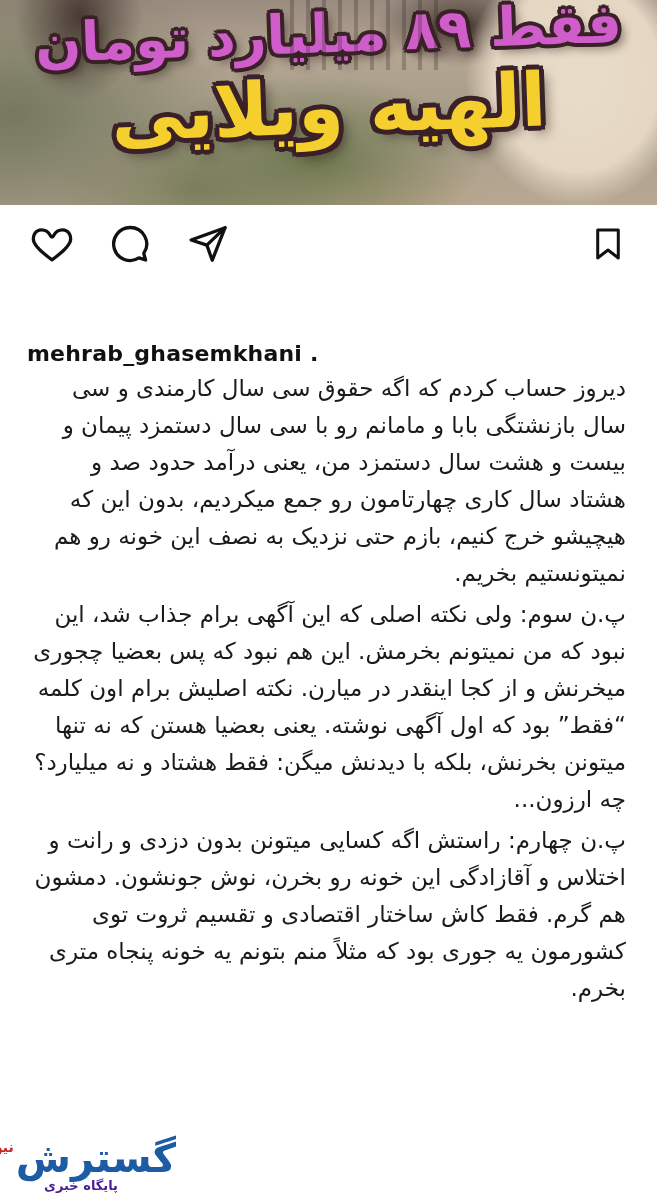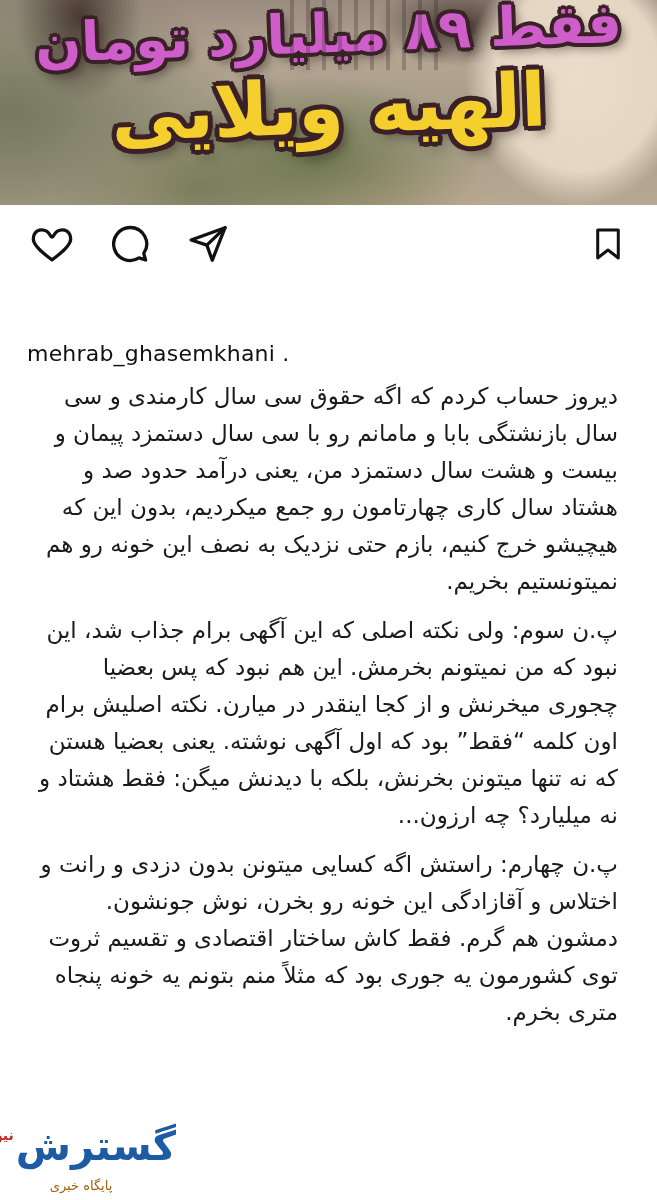--- a/index.html
+++ b/index.html
@@ -52,45 +52,45 @@
     padding:16px 30px 0 30px;height:46px;
   }
   .actions svg{display:block;}
   .act-btn{margin-right:34px;cursor:pointer;background:none;border:none;padding:0;}
   .act-spacer{flex:1;}
   .act-btn.bookmark{margin-right:0;}
 
   
   .caption-block{margin-top:74px;padding:0 27px;}
   .username{
-    font-size:22px;font-weight:400;color:#111;direction:ltr;text-align:left;
+    font-size:22px;font-weight:700;color:#111;direction:ltr;text-align:left;
     margin-bottom:4px;letter-spacing:.2px;
   }
   .caption-text{
     direction:rtl;text-align:right;color:#1b1b1b;
     font-size:23px;line-height:37px;
   }
-  .caption-text p{margin:12px;}
+  .caption-text p{margin:4px;}
 
   
   .watermark{
     position:absolute;left:6px;bottom:4px;width:142px;
     background:rgba(255,255,255,.94);
     padding:2px 4px 3px 4px;direction:rtl;text-align:center;
   }
   .wm-top{display:flex;align-items:flex-start;justify-content:center;direction:rtl;}
   .wm-brand{
     color:#1d5ba4;font-size:40px;font-weight:800;line-height:.95;
     letter-spacing:-1px;
   }
   .wm-news{
     color:#c62828;font-size:14px;font-weight:700;margin-right:2px;margin-top:0;
   }
   .wm-tagline{
-    color:#a16207;font-size:13px;font-weight:400;margin-top:13px;letter-spacing:1px;
+    color:#4c1d95;font-size:13px;font-weight:700;margin-top:1px;letter-spacing:1px;
   }
 </style>
 </head>
 <body>
 
 <div class="post">
 
   <div class="photo">
     <div class="title-stack">
       <div class="title-line l1">فقط ۸۹ میلیارد تومان</div>

